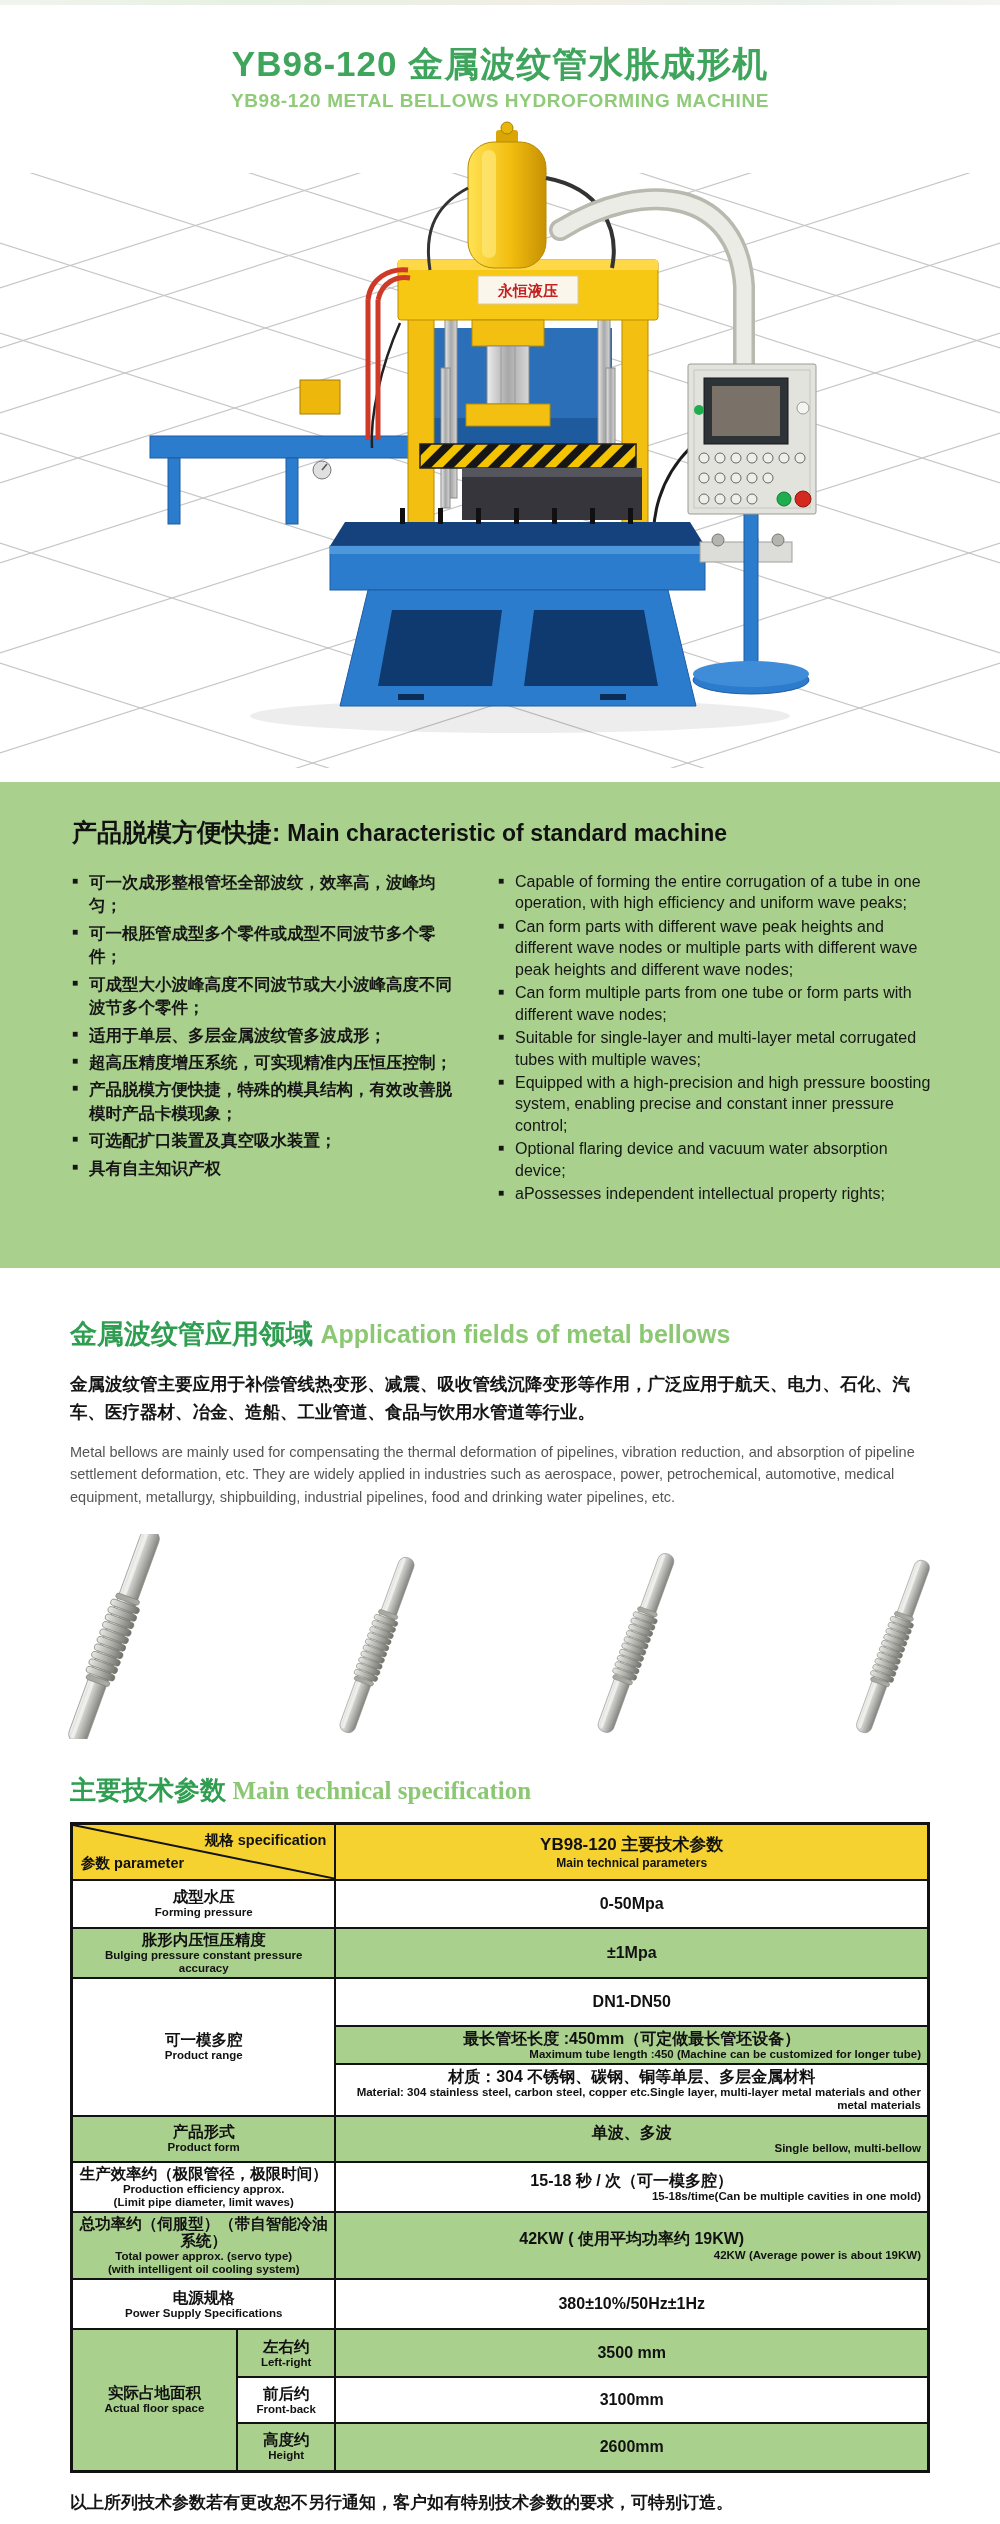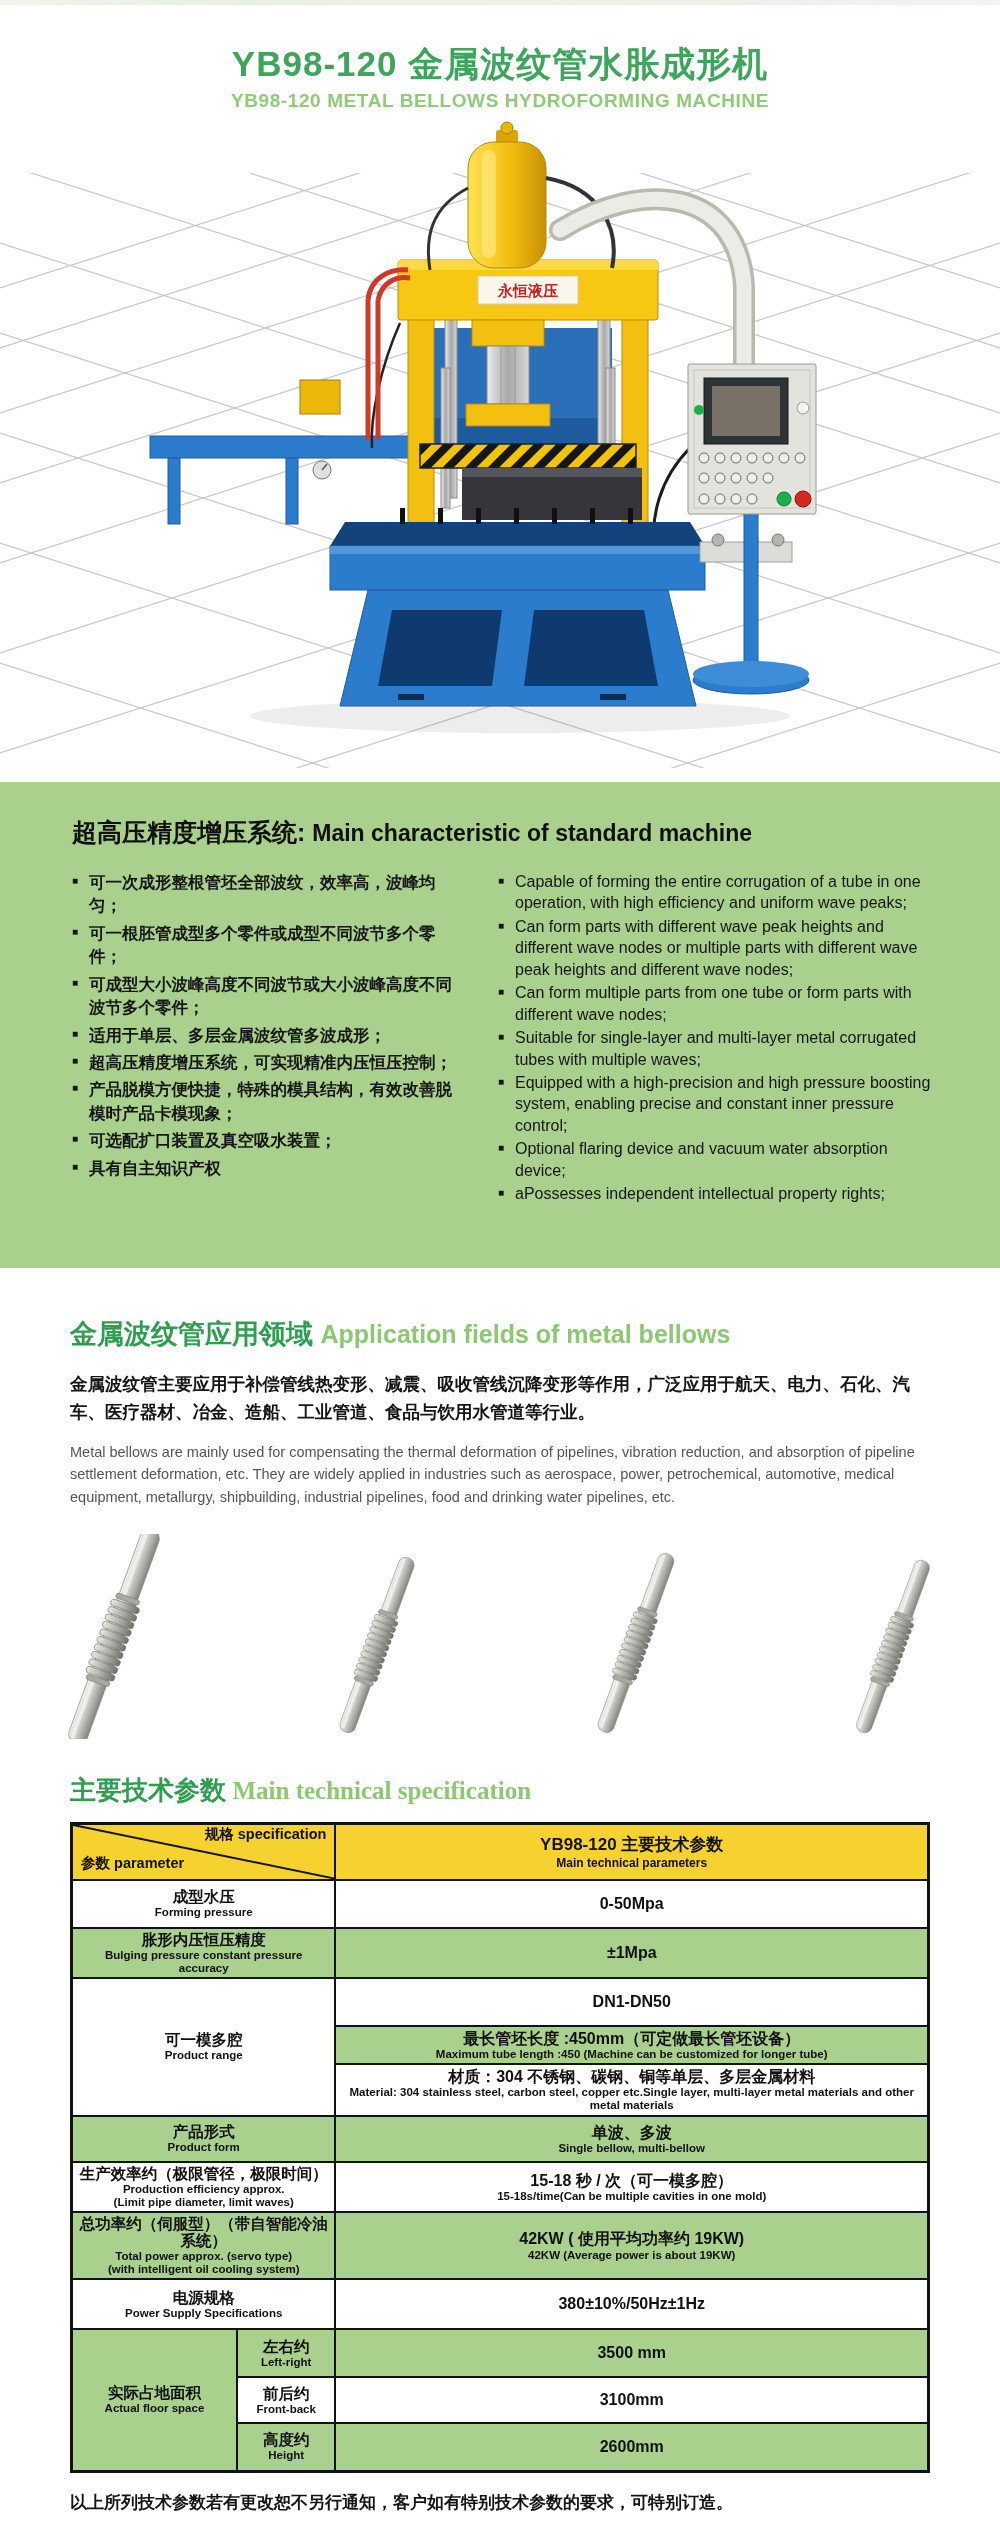--- a/index.html
+++ b/index.html
@@ -32,24 +32,24 @@
   .bellows-row{margin:26px 58px 0;display:flex;justify-content:space-between;align-items:flex-end;height:205px;}
 
   .specs{margin:34px 70px 0;}
   .specs .sec-heading{font-size:26px;margin-bottom:14px;font-family:Liberation Serif, serif;}
   table.spec{border-collapse:collapse;width:100%;table-layout:fixed;border:3px solid #121212;}
   table.spec td{border:2px solid #121212;text-align:center;vertical-align:middle;padding:2px 6px;color:#111;}
   .bg-g{background:#a9d08c;} .bg-w{background:#ffffff;} .bg-y{background:#f5d22f;}
   .lab-zh{font-size:15.5px;font-weight:700;line-height:1.15;}
   .lab-en{font-size:11.5px;font-weight:600;line-height:1.12;}
   .val-zh{font-size:16px;font-weight:600;line-height:1.2;}
-  .val-en{font-size:11.5px;font-weight:600;line-height:1.12;}
+  .val-en{font-size:11.5px;font-weight:600;line-height:1.12;text-align:right;}
   td.corner{position:relative;padding:0;}
   td.corner svg{position:absolute;left:0;top:0;width:100%;height:100%;}
-  .corner .spec-lbl{position:absolute;top:0;right:8px;font-size:14.5px;font-weight:700;}
+  .corner .spec-lbl{position:absolute;top:6px;right:8px;font-size:14.5px;font-weight:700;}
   .corner .param-lbl{position:absolute;bottom:6px;left:8px;font-size:14.5px;font-weight:700;}
   .head-zh{font-size:17px;font-weight:800;}
   .head-en{font-size:12px;font-weight:700;}
 
   .footer{margin:18px 70px 0;}
   .f-zh{font-size:17px;font-weight:700;color:#141414;margin:0 0 8px;}
   .f-row{display:flex;justify-content:space-between;align-items:flex-start;}
   .f-en{font-size:15px;color:#2b2b2b;margin:0;}
   .pageno{font-size:23px;font-weight:800;color:#222;margin-left:20px;white-space:nowrap;}
 </style>
@@ -258,21 +258,21 @@
             <circle cx="736" cy="381" r="5"></circle>
             <circle cx="752" cy="381" r="5"></circle>
         </g>
         <circle cx="784" cy="381" r="7" fill="#1fae4e" stroke="#0d7a33"></circle>
         <circle cx="803" cy="381" r="8" fill="#d22a1e" stroke="#8f170f"></circle>
       </g>
     </svg>
   </div>
 
   <section class="features">
-    <h2><span>超高压精度增压系统:</span>
+    <h2><span>产品脱模方便快捷:</span>
       <span class="en-part">Main characteristic of standard machine</span></h2>
     <div class="cols">
       <ul class="zh">
         <li>可一次成形整根管坯全部波纹，效率高，波峰均匀；</li>
         <li>可一根胚管成型多个零件或成型不同波节多个零件；</li>
         <li>可成型大小波峰高度不同波节或大小波峰高度不同波节多个零件；</li>
         <li>适用于单层、多层金属波纹管多波成形；</li>
         <li>超高压精度增压系统，可实现精准内压恒压控制；</li>
         <li>产品脱模方便快捷，特殊的模具结构，有效改善脱模时产品卡模现象；</li>
         <li>可选配扩口装置及真空吸水装置；</li>

